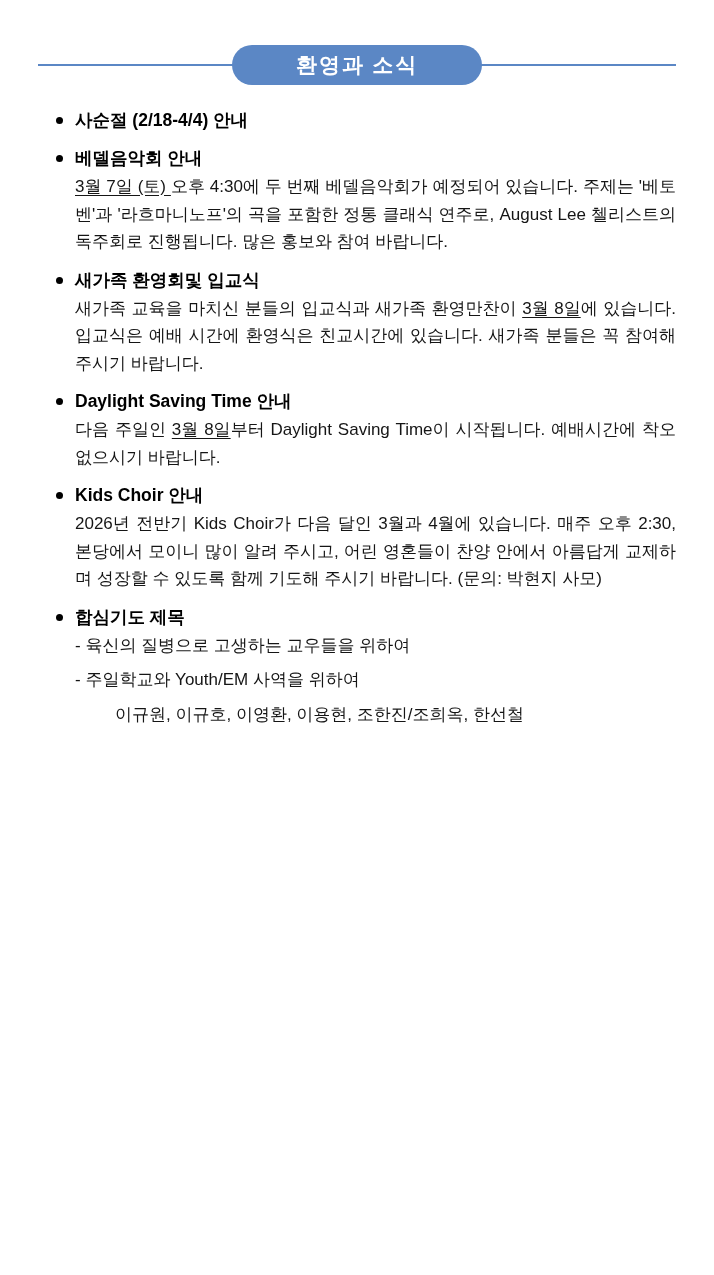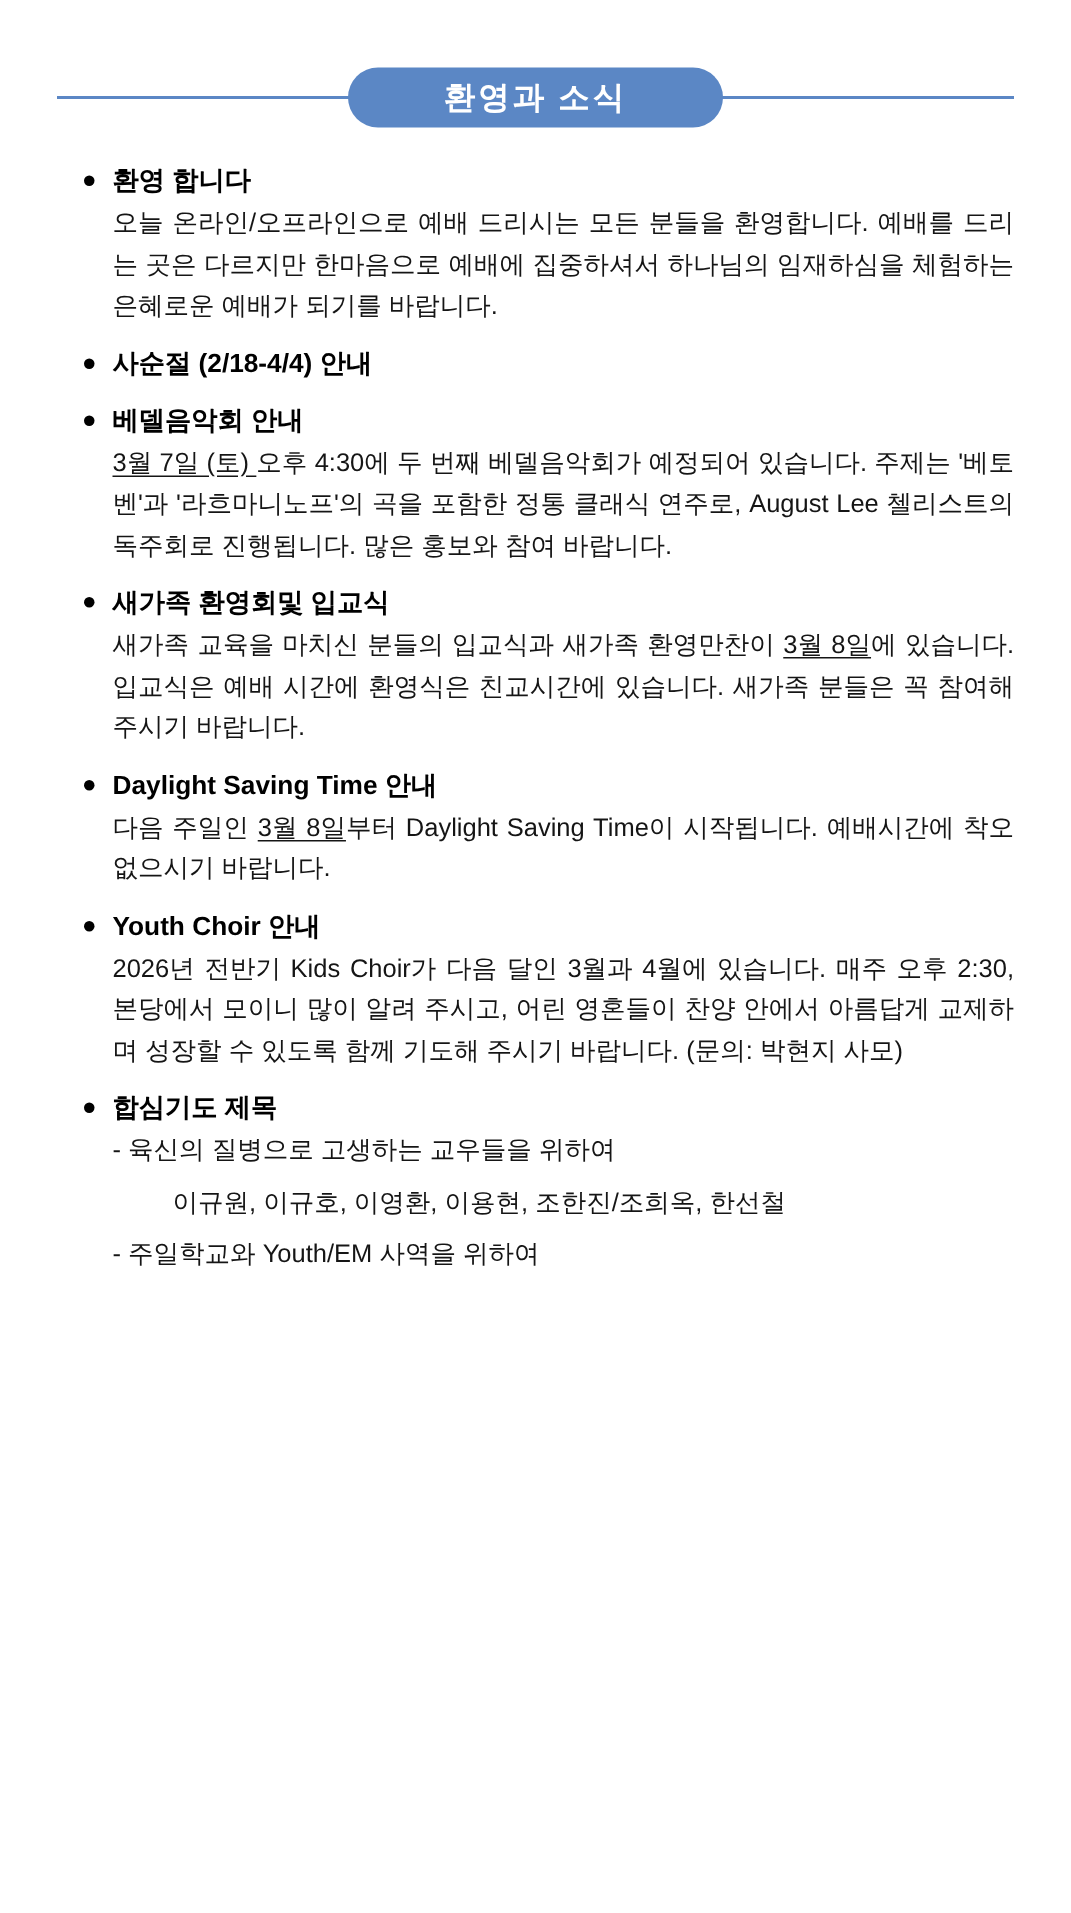--- a/index.html
+++ b/index.html
@@ -97,48 +97,43 @@
 <div class="page">
   <div class="header">
     <div class="header-line" style="background: rgb(91, 135, 197);"></div>
     <div class="header-pill" style="background: rgb(91, 135, 197);">
       <span class="title" style="color: rgb(255, 255, 255);">환영과 소식</span>
     </div>
   </div>
   <ul class="sections" id="sections">
       <li class="section">
         <span class="bullet"></span>
-        <div class="heading">환영 합니다</div>
-        <div class="para"><span class="seg">오늘 온라인/오프라인으로 예배 드리시는 모든 분들을 환영합니다. 예배를 드리는 곳은 다르지만 한마음으로 예배에 집중하셔서 하나님의 임재하심을 체험하는 은혜로운 예배가 되기를 바랍니다.</span></div>
-      </li>
-      <li class="section">
-        <span class="bullet"></span>
         <div class="heading">사순절 (2/18-4/4) 안내</div>
       </li>
       <li class="section">
         <span class="bullet"></span>
         <div class="heading">베델음악회 안내</div>
         <div class="para"><span class="seg u">3월 7일 (토) </span><span class="seg">오후 4:30에 두 번째 베델음악회가 예정되어 있습니다. 주제는 '베토벤'과 '라흐마니노프'의 곡을 포함한 정통 클래식 연주로, August Lee 첼리스트의 독주회로 진행됩니다. 많은 홍보와 참여 바랍니다.</span></div>
       </li>
       <li class="section">
         <span class="bullet"></span>
         <div class="heading">새가족 환영회및 입교식</div>
         <div class="para"><span class="seg">새가족 교육을 마치신 분들의 입교식과 새가족 환영만찬이 </span><span class="seg u">3월 8일</span><span class="seg">에 있습니다. 입교식은 예배 시간에 환영식은 친교시간에 있습니다. 새가족 분들은 꼭 참여해 주시기 바랍니다.</span></div>
       </li>
       <li class="section">
         <span class="bullet"></span>
         <div class="heading">Daylight Saving Time 안내</div>
         <div class="para"><span class="seg">다음 주일인 </span><span class="seg u">3월 8일</span><span class="seg">부터 Daylight Saving Time이 시작됩니다. 예배시간에 착오 없으시기 바랍니다.</span></div>
       </li>
       <li class="section">
         <span class="bullet"></span>
-        <div class="heading">Youth Choir 안내</div>
+        <div class="heading">Kids Choir 안내</div>
         <div class="para"><span class="seg">2026년 전반기 Kids Choir가 다음 달인 3월과 4월에 있습니다. 매주 오후 2:30, 본당에서 모이니 많이 알려 주시고, 어린 영혼들이 찬양 안에서 아름답게 교제하며 성장할 수 있도록 함께 기도해 주시기 바랍니다. (문의: 박현지 사모)</span></div>
       </li>
       <li class="section">
         <span class="bullet"></span>
         <div class="heading">합심기도 제목</div>
         <div class="para"><span class="seg">- 육신의 질병으로 고생하는 교우들을 위하여</span></div>
+        <div class="para"><span class="seg">- 주일학교와 Youth/EM 사역을 위하여</span></div>
         <div class="para indent"><span class="seg">이규원, 이규호, 이영환, 이용현, 조한진/조희옥, 한선철</span></div>
-        <div class="para"><span class="seg">- 주일학교와 Youth/EM 사역을 위하여</span></div>
       </li>
     </ul>
 </div>
 
 </body></html>

